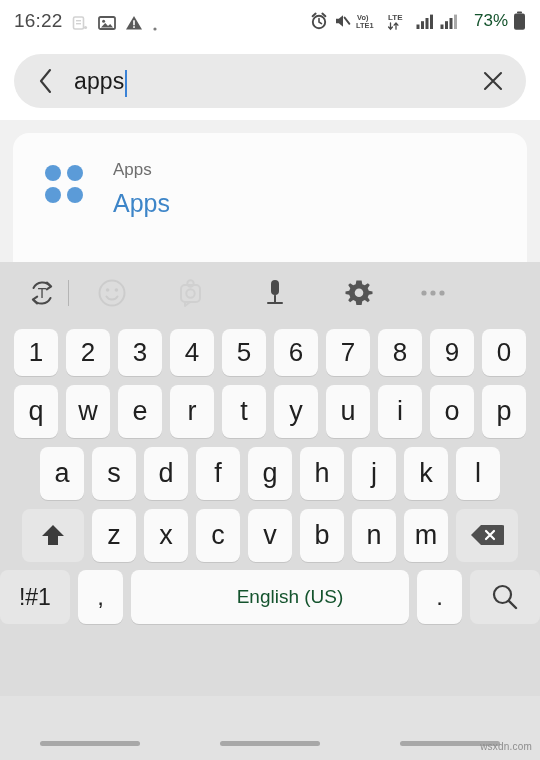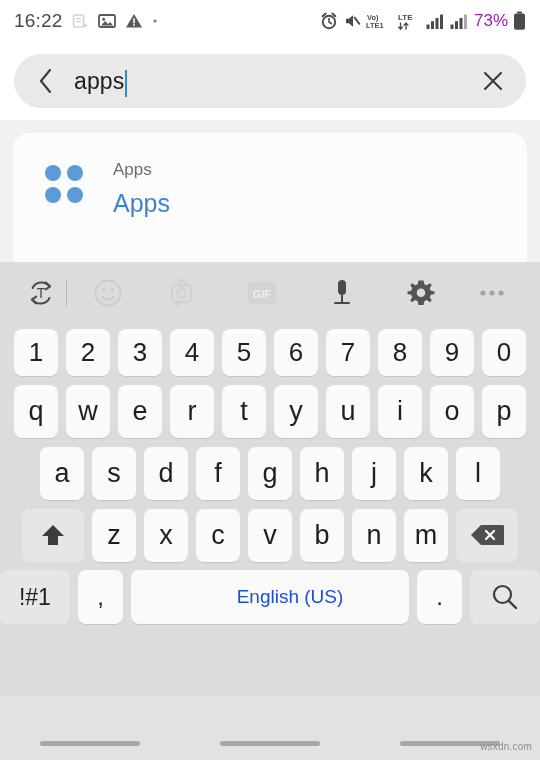--- a/index.html
+++ b/index.html
@@ -23,38 +23,38 @@
     left: 0; top: 0;
     width: 540px; height: 42px;
     display: flex;
     align-items: center;
     padding: 0 14px;
     box-sizing: border-box;
     background: #ffffff;
   }
   .status-left {
     display: flex;
-    align-items: center;
+    align-items: flex-end;
     gap: 9px;
   }
   .status-clock {
     font-size: 19px;
     color: #4a4a4a;
     letter-spacing: 0.2px;
   }
   .status-right {
     margin-left: auto;
     display: flex;
     align-items: center;
     gap: 5px;
   }
   .status-battery-text {
     font-size: 17px;
-    color: #a21caf;
-    margin-left: 0;
+    color: #14532d;
+    margin-left: 10px;
   }
   .ico { display: inline-block; line-height: 0; }
   .ico svg { display: block; }
 
   
   .search-wrap {
     position: absolute;
     left: 0; top: 42px;
     width: 540px; height: 78px;
     background: #ffffff;
@@ -194,21 +194,21 @@
   .key.num-key { width: 44px; height: 47px; font-size: 26px; }
   .key.letter { width: 44px; height: 53px; }
   .key.fn {
     background: #e6e6e6;
     box-shadow: none;
   }
   .key.shift { width: 62px; height: 53px; }
   .key.back { width: 62px; height: 53px; }
   .key.sym { width: 74px; height: 54px; font-size: 23px; }
   .key.comma { width: 48px; height: 54px; font-size: 24px; }
-  .key.space { width: 252px; height: 54px; font-size: 19px; color: #1d4ed8; padding-left: 40px; }
+  .key.space { width: 252px; height: 54px; font-size: 19px; color: #14532d; padding-left: 40px; }
   .key.period { width: 48px; height: 54px; font-size: 24px; }
   .key.searchkey { width: 74px; height: 54px; }
   .row-pad-asdf { padding-left: 0; }
 
   
   .nav-bar {
     position: absolute;
     left: 0; top: 696px;
     width: 540px; height: 64px;
     background: #e2e2e2;
@@ -395,26 +395,20 @@
 
       <span class="tb-item" style="width:84px">
         <svg width="30" height="30" viewBox="0 0 30 30">
           <rect x="5" y="7" width="19" height="17" rx="4" fill="none" stroke="#d0d0d0" stroke-width="2"></rect>
           <path d="M9 24 L9 28 L14 24" fill="none" stroke="#d0d0d0" stroke-width="2" stroke-linejoin="round"></path>
           <circle cx="14.5" cy="5.5" r="3.2" fill="none" stroke="#d0d0d0" stroke-width="2"></circle>
           <circle cx="14.5" cy="15.5" r="4.2" fill="none" stroke="#d0d0d0" stroke-width="2"></circle>
         </svg>
       </span>
 
-      <span class="tb-item" style="width:84px">
-        <svg width="34" height="28" viewBox="0 0 34 28">
-          <rect x="3" y="3" width="28" height="22" rx="4" fill="#d4d4d4"></rect>
-          <text x="17" y="18.5" text-anchor="middle" font-family="Liberation Sans, sans-serif" font-size="11" font-weight="bold" fill="#efefef">GIF</text>
-        </svg>
-      </span>
 
       <span class="tb-item" style="width:84px">
         <svg width="30" height="32" viewBox="0 0 30 32">
           <rect x="11" y="3" width="8" height="15" rx="4" fill="#4a4a4a"></rect>
           <path d="M15 18.5 L15 26" stroke="#4a4a4a" stroke-width="2" stroke-linecap="round"></path>
           <path d="M8 26 L22 26" stroke="#4a4a4a" stroke-width="2" stroke-linecap="round"></path>
         </svg>
       </span>
 
       <span class="tb-item" style="width:84px">

